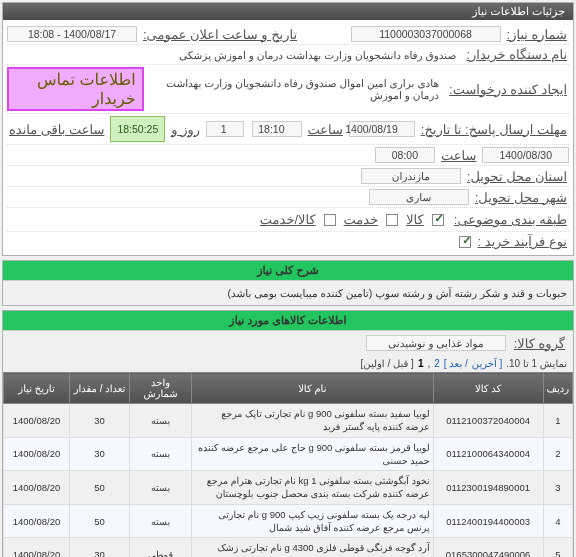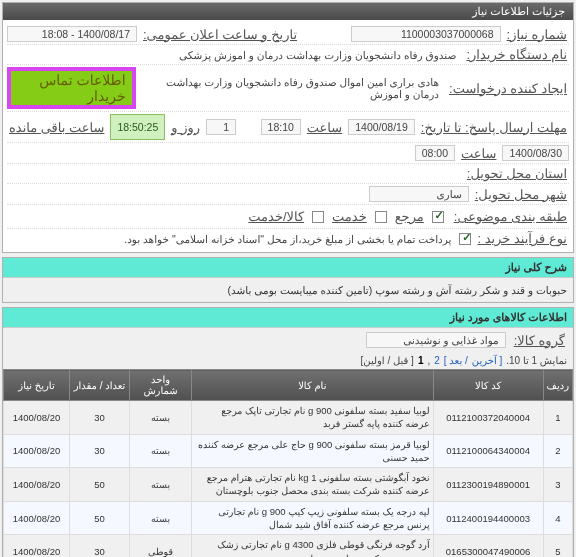--- a/index.html
+++ b/index.html
@@ -38,43 +38,43 @@
   .label {
     color: #555;
     white-space: nowrap;
     font-size: 13px;
     padding: 0 2px;
     text-decoration: underline;
   }
   .value-box {
     background: #f7f7f7;
     border: 1px solid #ccc;
-    padding: 1px 6px;
+    padding: 1px 16px;
     font-size: 10.5px;
     min-width: 60px;
-    text-align: right;
+    text-align: center;
     color: #444;
   }
   .value-text {
     font-size: 10.5px;
     color: #444;
     padding: 0 4px;
   }
   .countdown {
     background: #d0f0c0;
     border: 1px solid #8ac060;
     padding: 6px 6px;
     font-size: 10.5px;
     color: #2a5a1a;
   }
   .note-yellow {
-    background: #84cc16;
-    border: 4px solid #d946ef;
+    background: #f0abfc;
+    border: 2px solid #d946ef;
     padding: 1px 6px;
-    font-size: 14px;
+    font-size: 16px;
     color: #665c00;
   }
   .checkbox-row {
     display: flex;
     align-items: center;
     gap: 6px;
     padding: 2px 4px;
   }
   .check {
     width: 12px;
@@ -92,25 +92,26 @@
     right: -1px;
     font-size: 11px;
     color: #2a6a2a;
     font-weight: bold;
   }
   .desc-panel {
     margin: 4px 2px;
     border: 1px solid #b0b0b0;
   }
   .desc-header {
-    background: #5eead4;
+    background: #22c55e;
     padding: 3px 6px;
     font-weight: bold;
     font-size: 11px;
     border-bottom: 1px solid #ccc;
+    text-align: center;
   }
   .desc-body {
     padding: 6px;
     font-size: 10.5px;
   }
   .items-panel {
     margin: 4px 2px;
     border: 1px solid #b0b0b0;
   }
   .group-row {
@@ -209,43 +210,43 @@
     </div>
 
     <div class="row">
       <span class="value-box">1400/08/30</span>
       <span class="label">ساعت</span>
       <span class="value-box" style="min-width:40px">08:00</span>
     </div>
 
     <div class="row">
       <span class="label">استان محل تحویل:</span>
+      <span class="value-box" style="min-width:100px">مازندران</span>
     </div>
 
     <div class="row">
       <span class="label">شهر محل تحویل:</span>
       <span class="value-box" style="min-width:100px">ساری</span>
     </div>
 
     <div class="row">
       <span class="label">طبقه بندی موضوعی:</span>
       <div class="checkbox-row">
         <span class="check checked"></span>
-        <span class="label">مرجع</span>
+        <span class="label">کالا</span>
         <span class="check"></span>
         <span class="label">خدمت</span>
         <span class="check"></span>
         <span class="label">کالا/خدمت</span>
       </div>
     </div>
 
     <div class="row">
       <span class="label">نوع فرآیند خرید :</span>
       <span class="check checked"></span>
-      <span class="value-text">پرداخت تمام یا بخشی از مبلغ خرید،از محل "اسناد خزانه اسلامی" خواهد بود.</span>
     </div>
 
   </div>
 </div>
 
 <div class="desc-panel">
   <div class="desc-header">شرح کلی نیاز</div>
   <div class="desc-body">حبوبات و قند و شکر رشته آش و رشته سوپ (تامین کننده میبایست بومی باشد)</div>
 </div>
 

